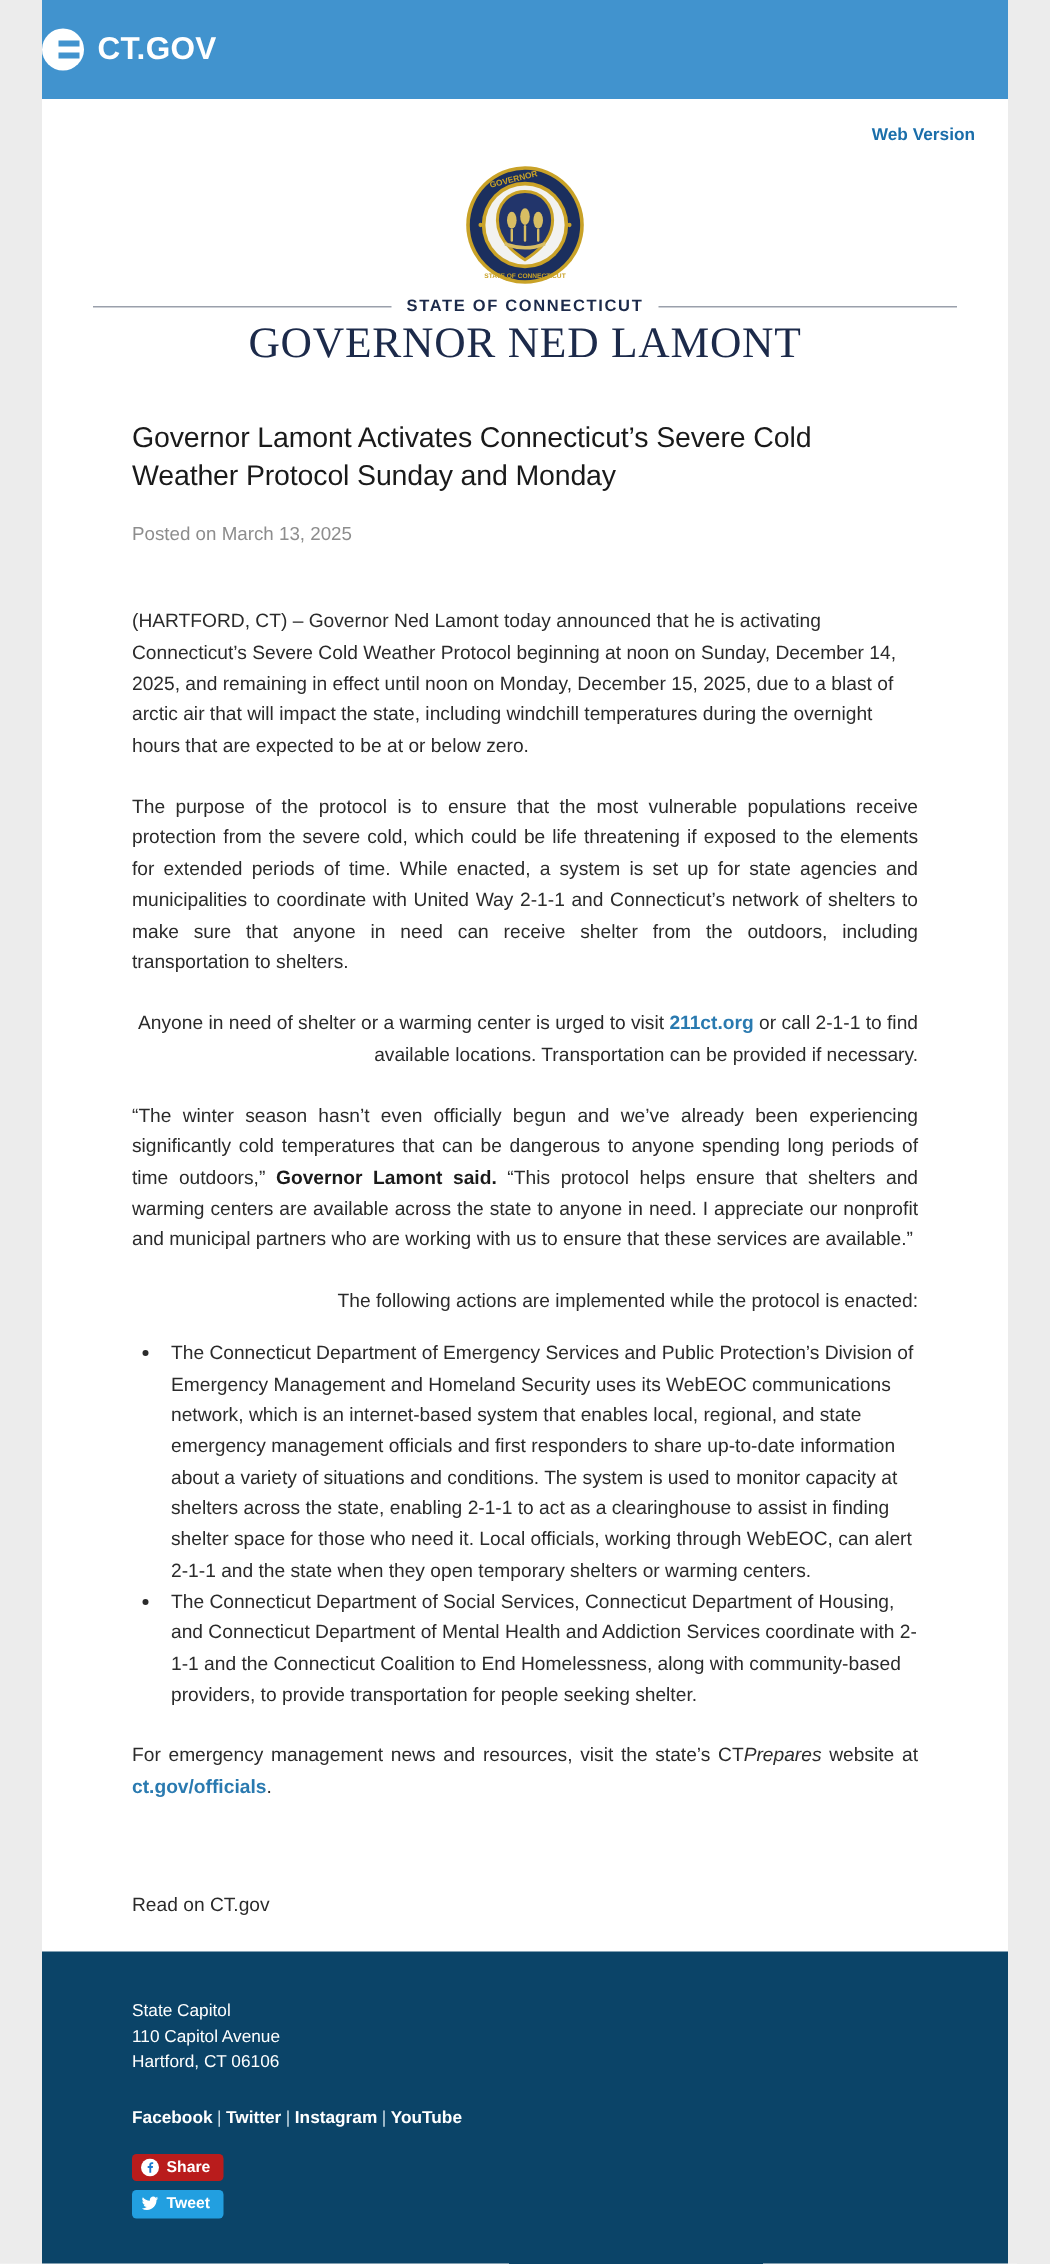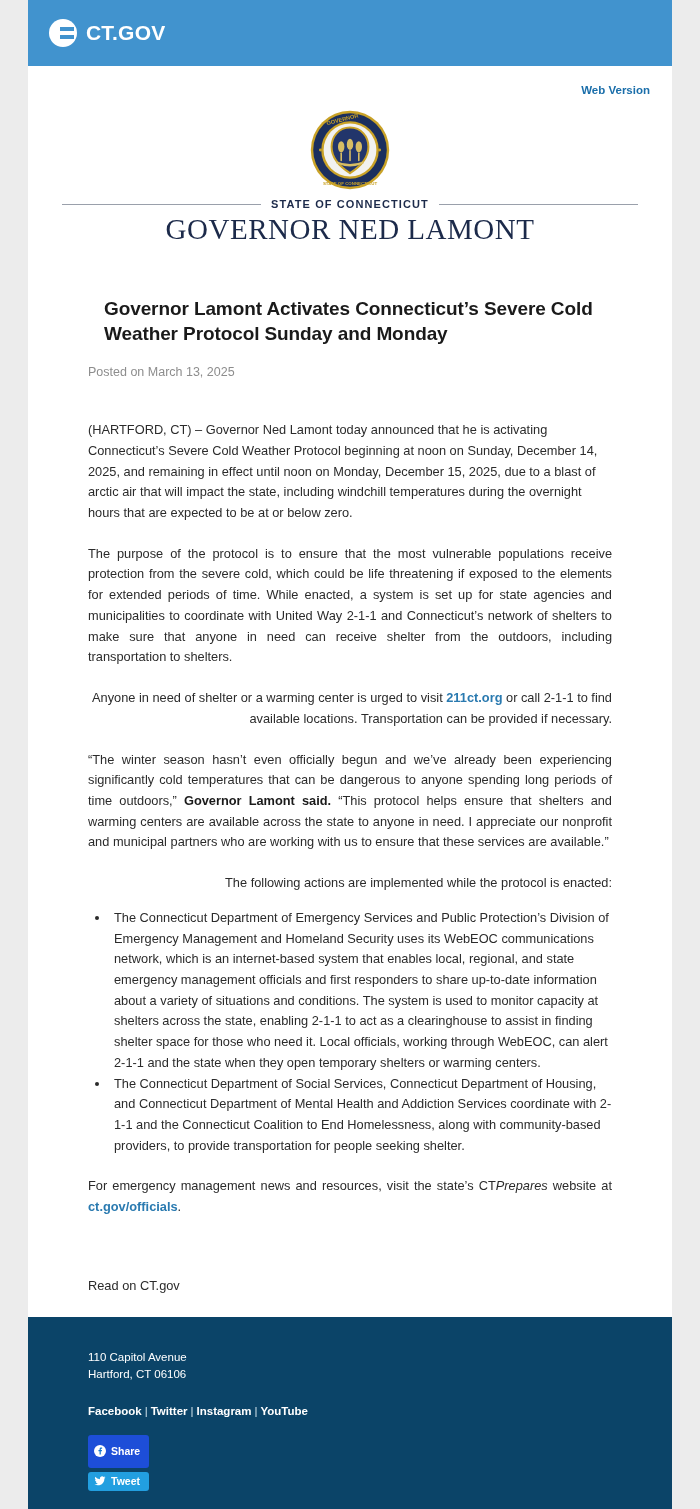--- a/index.html
+++ b/index.html
@@ -21,21 +21,20 @@
     width: 644px;
     background: #ffffff;
   }
 
   
   .topbar {
     height: 66px;
     background: #4193ce;
     display: flex;
     align-items: center;
-    padding-left: 21px;
     box-sizing: border-box;
   }
   .logo-wrap {
     display: flex;
     align-items: center;
     gap: 9px;
   }
   .logo-mark {
     width: 28px;
     height: 28px;
@@ -120,24 +119,24 @@
     margin-top: 3px;
     white-space: nowrap;
   }
 
   
   .article {
     padding: 34px 60px 0 60px;
   }
   .headline {
     font-size: 19px;
-    font-weight: bold;
+    font-weight: normal;
     line-height: 1.32;
     color: #1a1a1a;
-    margin: 16px;
+    margin: 0;
     letter-spacing: -0.1px;
   }
   .posted {
     font-size: 12.5px;
     color: #8d8d8d;
     margin-top: 19px;
   }
   .body-p {
     font-size: 12.8px;
     line-height: 1.62;
@@ -216,22 +215,22 @@
     border-radius: 3px;
     color: #ffffff;
     font-size: 10.5px;
     font-weight: bold;
     padding: 3px 9px 3px 6px;
     box-sizing: border-box;
     text-decoration: none;
     line-height: 1;
   }
   .btn-share {
-    background: #1d4ed8;
-    height: 33px;
+    background: #b91c1c;
+    height: 18px;
   }
   .btn-tweet {
     background: #229fe0;
     height: 19px;
     margin-top: 4px;
   }
   .sb-row { display: block; }
   .glyph {
     width: 12px;
     height: 12px;
@@ -315,20 +314,21 @@
       <li>The Connecticut Department of Social Services, Connecticut Department of Housing, and Connecticut Department of Mental Health and Addiction Services coordinate with 2-1-1 and the Connecticut Coalition to End Homelessness, along with community-based providers, to provide transportation for people seeking shelter.</li>
     </ul>
 
     <p class="body-p"><span>For emergency management news and resources, visit the state’s CT</span><i class="ital">Prepares</i><span> website at </span><a href="#" class="inline-link">ct.gov/officials</a><span>.</span></p>
 
     <p class="readon">Read on CT.gov</p>
   </div>
 
   <div class="footer">
     <div class="addr">
+      <div>State Capitol</div>
       <div>110 Capitol Avenue</div>
       <div>Hartford, CT 06106</div>
     </div>
 
     <div class="social-row">
       <a href="#">Facebook</a><span class="social-sep">|</span><a href="#">Twitter</a><span class="social-sep">|</span><a href="#">Instagram</a><span class="social-sep">|</span><a href="#">YouTube</a>
     </div>
 
     <div class="share-buttons">
       <div class="sb-row">

